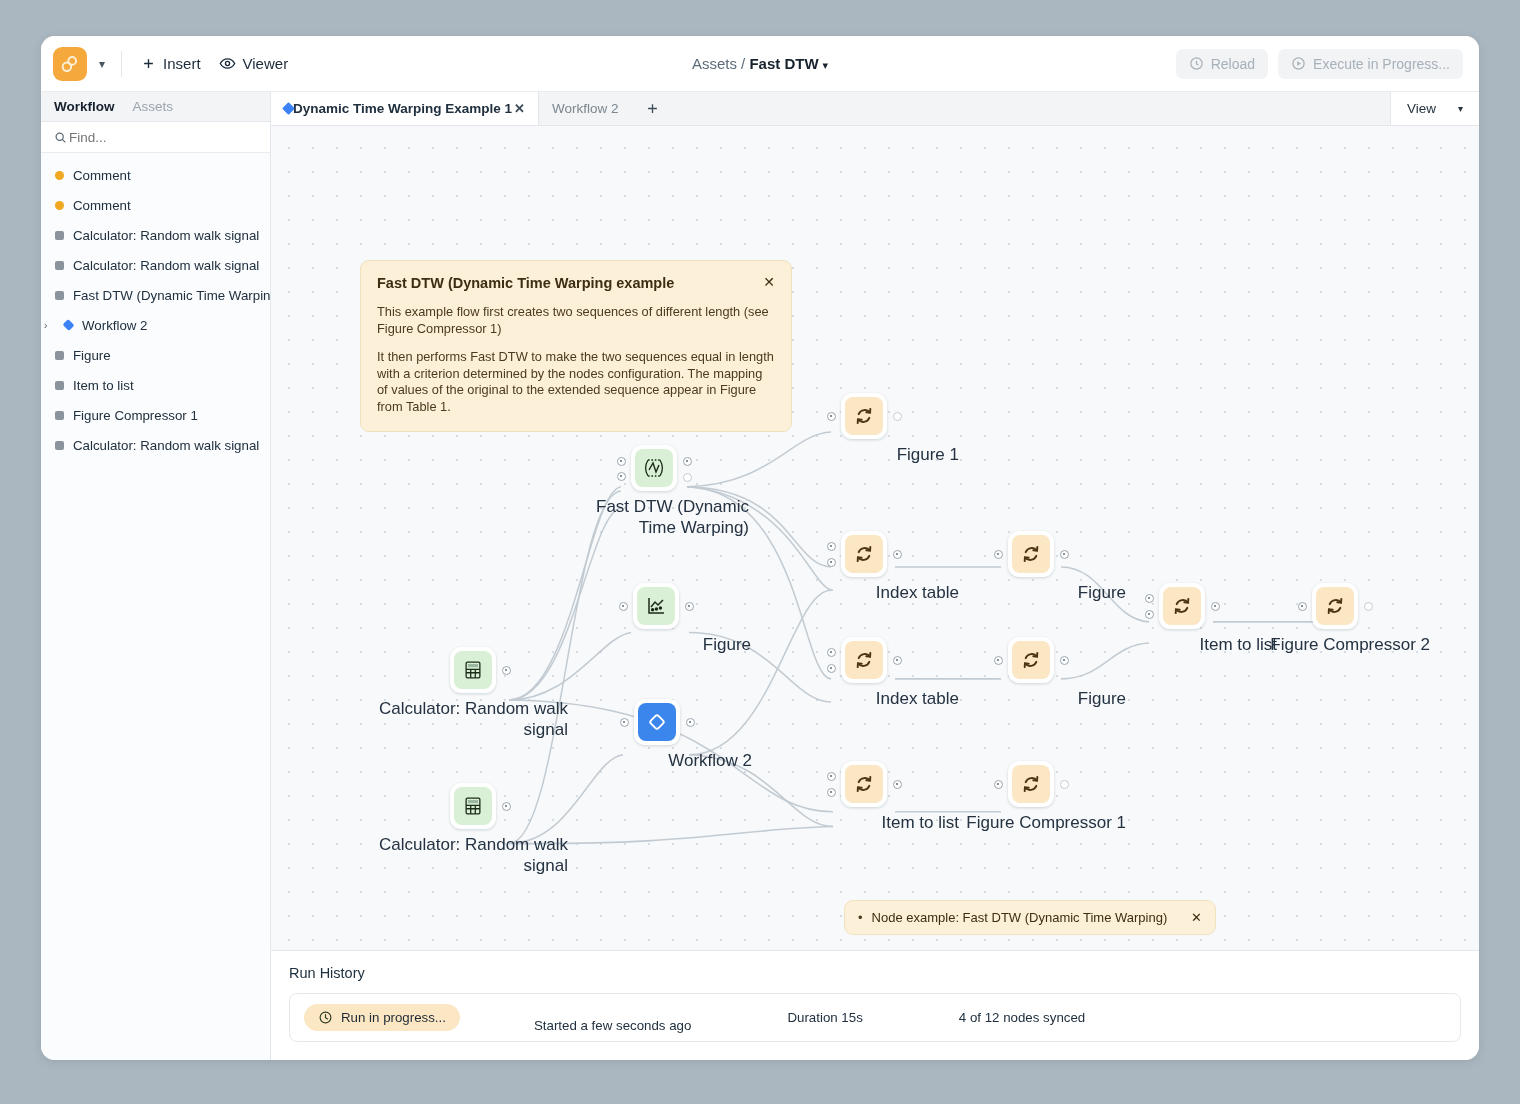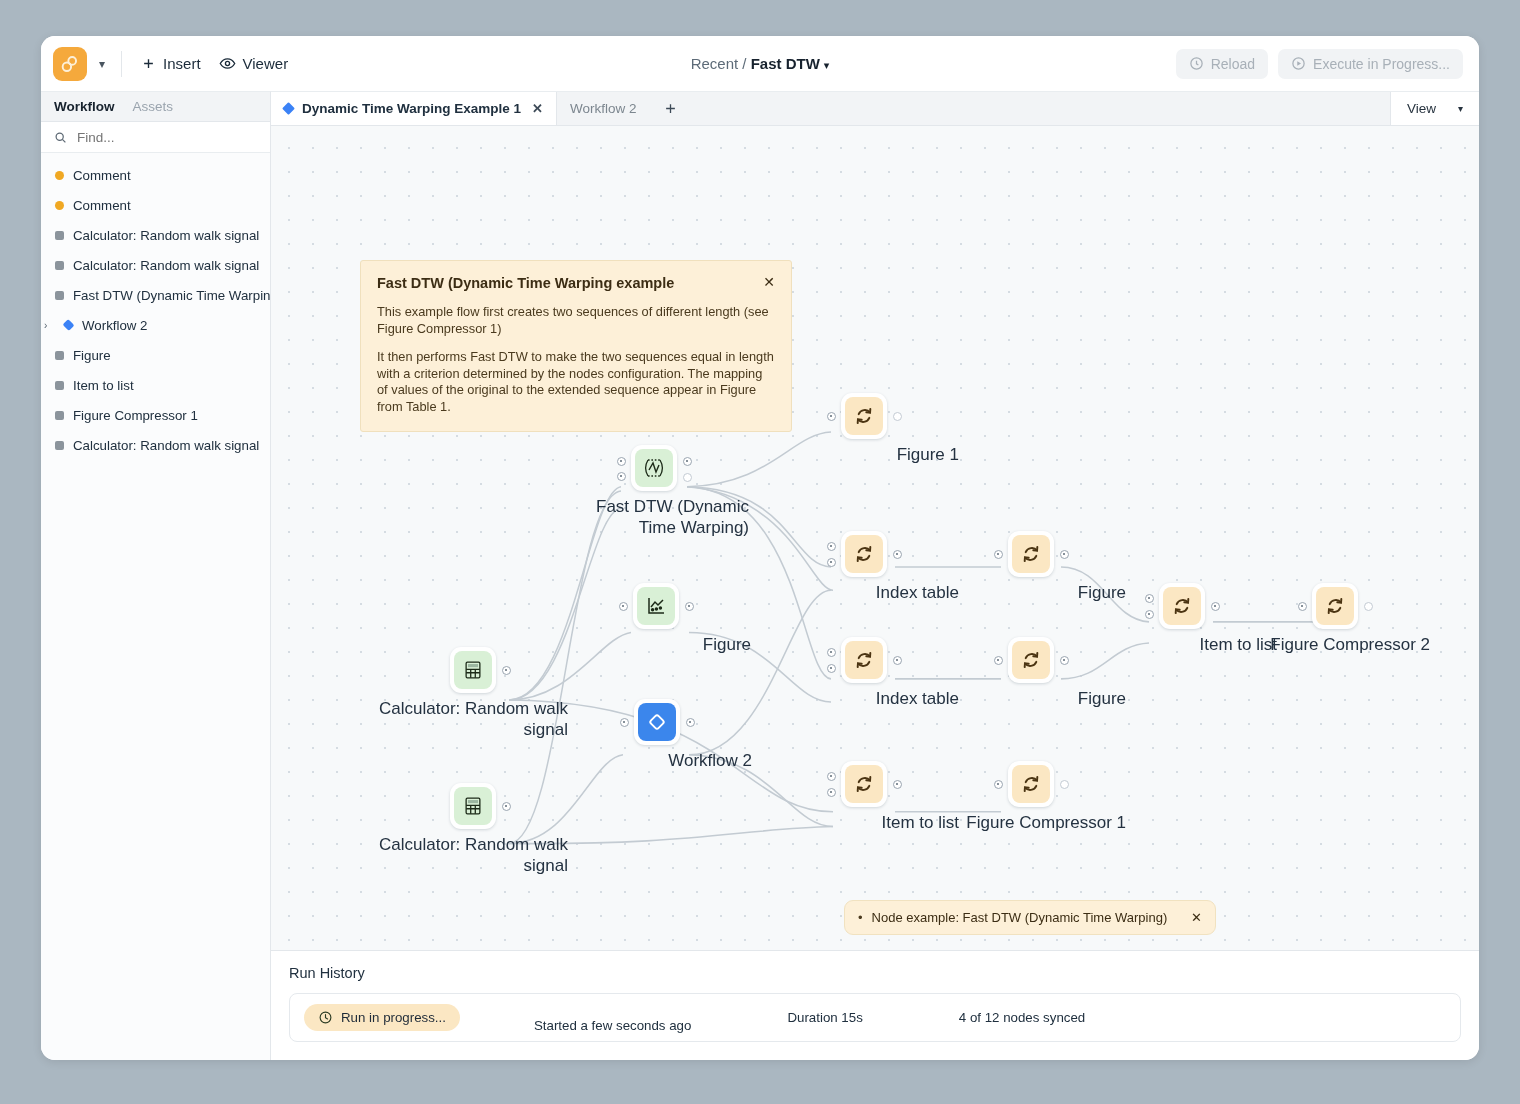--- a/index.html
+++ b/index.html
@@ -35,50 +35,50 @@
   
   .body-row{flex:1;display:flex;min-height:0;}
 
   
   .sidebar{width:229px;flex:0 0 229px;border-right:1px solid #e3e7eb;border-top:1px solid #e9edf0;
            background:#fbfcfd;display:flex;flex-direction:column;}
   .sb-tabs{height:29px;display:flex;align-items:center;gap:18px;padding:0 13px;background:#f2f4f6;
            border-bottom:1px solid #e3e7eb;}
   .sb-tab{font-size:13.5px;color:#9aa4ae;cursor:pointer;}
   .sb-tab.active{color:#17222e;font-weight:700;}
-  .sb-find{height:30px;display:flex;align-items:center;gap:8px;padding:0 13px;border-bottom:1px solid #e9edf0;background:#fff;}
+  .sb-find{height:30px;display:flex;align-items:center;padding:0 13px;border-bottom:1px solid #e9edf0;background:#fff;}
   .sb-find input{border:0;outline:0;font-size:13.5px;color:#8d969f;font-family:inherit;background:transparent;width:160px;}
   .sb-list{padding-top:7px;overflow:hidden;}
   .sb-item{display:flex;align-items:center;gap:9px;height:30px;padding:0 10px 0 14px;font-size:13.3px;color:#20303f;cursor:pointer;white-space:nowrap;}
   .dotsq{width:9px;height:9px;border-radius:2px;background:#8b949c;flex:0 0 9px;}
   .dotsq.amber{background:#f0a823;border-radius:50%;}
   .dotsq.blue{background:#3b82f6;border-radius:2px;transform:rotate(45deg);width:8px;height:8px;}
   .twisty{width:10px;margin-left:-11px;margin-right:1px;color:#56636f;font-size:10px;flex:0 0 10px;}
 
   
   .main{flex:1;display:flex;flex-direction:column;min-width:0;border-top:1px solid #e9edf0;}
   .tabbar{height:33px;flex:0 0 33px;display:flex;align-items:stretch;background:#f2f4f6;border-bottom:1px solid #e3e7eb;}
-  .tab{display:flex;align-items:center;gap:9px;padding:0 13px;font-size:13.5px;color:#20303f;cursor:pointer;}
+  .tab{display:flex;align-items:center;padding:0 13px;font-size:13.5px;color:#20303f;cursor:pointer;}
   .tab.active{background:#fff;font-weight:700;border-right:1px solid #e3e7eb;}
   .tab .diamond{width:9px;height:9px;background:#3b82f6;transform:rotate(45deg);border-radius:1px;}
   .tab .x{color:#3d4a57;font-size:13px;margin-left:2px;}
   .tab.plain{color:#7c868f;font-weight:400;}
   .tab-plus{display:flex;align-items:center;padding:0 13px;font-size:17px;color:#3d4a57;cursor:pointer;}
   .view-btn{margin-left:auto;display:flex;align-items:center;gap:22px;padding:0 16px;font-size:13.5px;color:#27333f;
             background:#fff;border-left:1px solid #e3e7eb;cursor:pointer;}
 
   .canvas{position:relative;flex:1;min-height:0;overflow:hidden;
           background-color:#f7f9fa;
           background-image:radial-gradient(#d5dce2 1.1px, transparent 1.2px);
           background-size:24px 24px;background-position:6px 10px;}
   .canvas-svg{position:absolute;inset:0;width:100%;height:100%;}
 
   
   .comment-card{position:absolute;left:89px;top:134px;width:432px;background:#fdf0d8;
-                border:1px solid #f0e0bd;border-radius:3px;padding:13px 16px 15px 16px;box-sizing:border-box;}
+                border:1px solid #f0e0bd;border-radius:9px;padding:13px 16px 15px 16px;box-sizing:border-box;}
   .cc-head{display:flex;align-items:flex-start;}
   .cc-title{font-size:14.5px;font-weight:700;color:#3c2d14;flex:1;line-height:1.3;}
   .cc-x{color:#3c2d14;font-size:14px;cursor:pointer;line-height:1;margin-top:1px;}
   .cc-p{font-size:12.8px;color:#4a3a1e;line-height:1.32;margin-top:11px;}
 
   
   .toast{position:absolute;left:573px;top:774px;width:372px;box-sizing:border-box;background:#fdf0d8;
          border:1px solid #f1e2c0;border-radius:9px;padding:9px 13px;display:flex;align-items:center;gap:9px;}
   .toast-dot{font-size:13px;color:#4a3a1e;line-height:1;}
   .toast-txt{flex:1;font-size:13px;color:#3c2d14;}
@@ -133,21 +133,21 @@
     </div>
     <div class="tb-btn">
       <svg width="17" height="17" viewBox="0 0 24 24" stroke="#1b2b3a" stroke-width="1.9" fill="none">
         <path d="M1.8 12s3.8-6.6 10.2-6.6S22.2 12 22.2 12 18.4 18.6 12 18.6 1.8 12 1.8 12z"></path>
         <circle cx="12" cy="12" r="2.9"></circle>
       </svg>
       <span>Viewer</span>
     </div>
 
     <div class="center-title">
-      <span>Recent / </span><b>Fast DTW</b><span class="cchev">▾</span>
+      <span>Assets / </span><b>Fast DTW</b><span class="cchev">▾</span>
     </div>
 
     <div class="topright">
       <div class="ghost-btn">
         <svg class="ci" viewBox="0 0 24 24" stroke="#a8b0b8" stroke-width="2" fill="none">
           <circle cx="12" cy="12" r="9"></circle>
             <path d="M12 7.5v5l3 1.8"></path>
         </svg>
         <span>Reload</span>
       </div>

